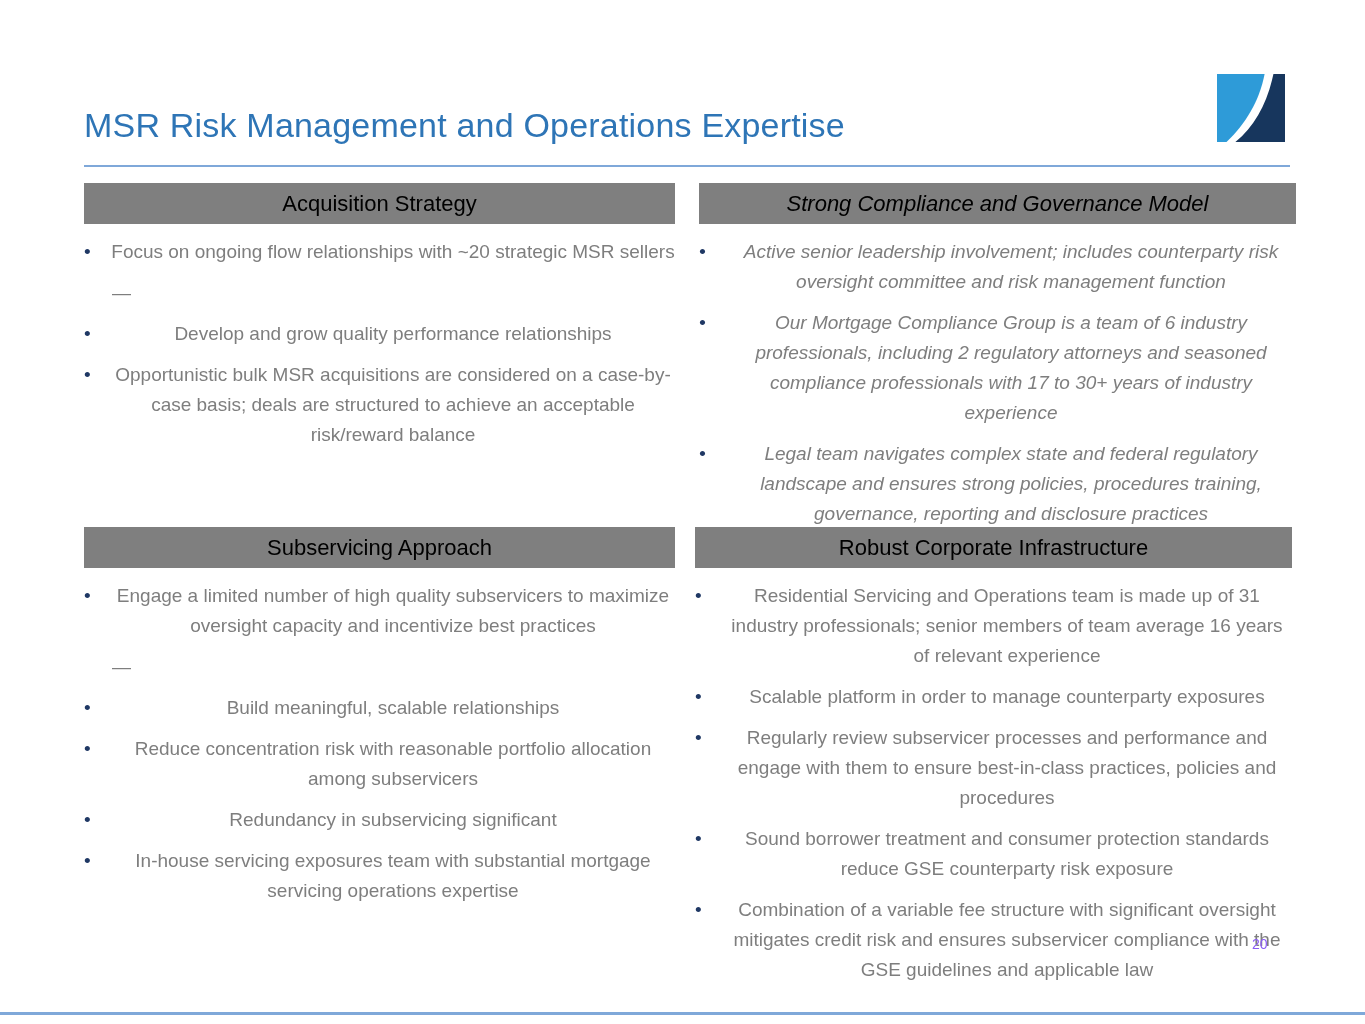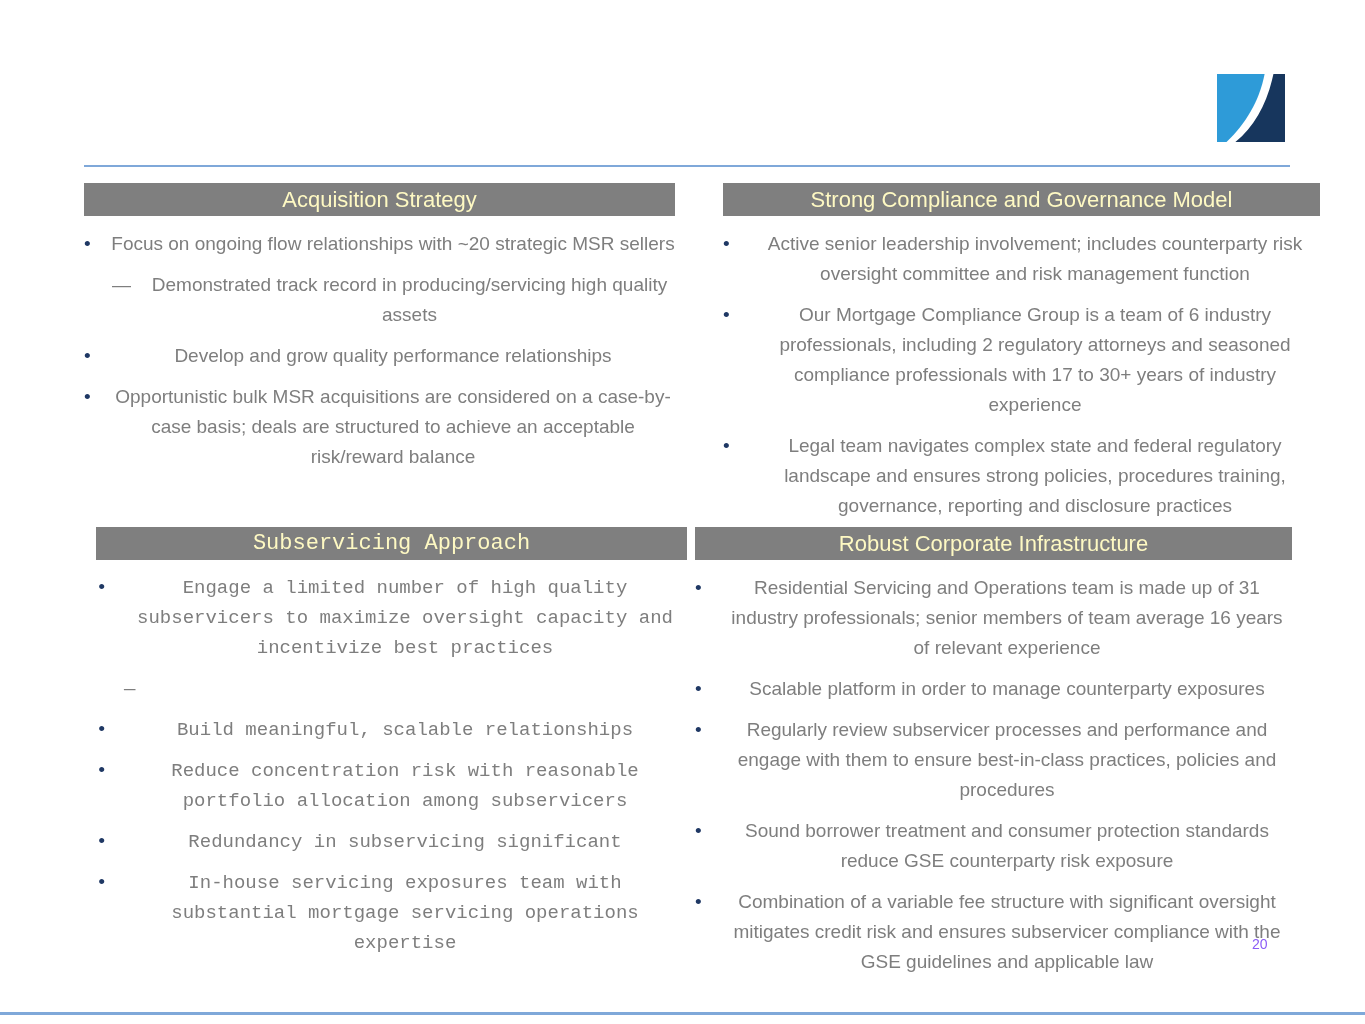--- a/index.html
+++ b/index.html
@@ -17,25 +17,25 @@
     background:#7FA8D9;
   }
   .bottom-rule {
     position:absolute; left:0; top:1012px; width:1365px; height:3px;
     background:#7FA8D9;
   }
   .logo { position:absolute; left:1217px; top:70px; width:68px; height:76px; }
   .logo svg { display:block; width:100%; height:100%; }
   .section { position:absolute; }
   .sec-tl { left:84px;  top:183px; width:591px; }
-  .sec-tr { left:723px; top:183px; width:597px; }
-  .sec-bl { left:96px;  top:527px; width:591px;font-family:Liberation Mono, monospace; }
+  .sec-tr { left:699px; top:183px; width:597px;font-style:italic; }
+  .sec-bl { left:84px;  top:527px; width:591px; }
   .sec-br { left:695px; top:527px; width:597px; }
   .sec-header {
-    height:33px; background:#7F7F7F; color:#fef9c3;
+    height:41px; background:#7F7F7F; color:#000000;
     display:flex; align-items:center; justify-content:center;
     font-size:22px; font-weight:400;
   }
   .sec-body { padding-top:13px; }
   .bullet-row {
     display:flex; margin-bottom:11px;
     color:#7E7E7E; font-size:19px; line-height:30px;
   }
   .bullet-row .marker { flex:none; width:27px; color:#1F3864; }
   .bullet-row .btext { flex:1;text-align:center; }
@@ -44,40 +44,40 @@
   .page-number {
     position:absolute; left:1252px; top:936px; width:40px;
     font-size:14px; color:#8b5cf6; text-align:left;
   }
 </style>
 </head>
 <body>
 
 <div class="slide">
 
+  <div class="slide-title">MSR Risk Management and Operations Expertise</div>
   <div class="title-rule"></div>
 
   <div class="logo">
     <svg viewBox="0 0 100 100" xmlns="http://www.w3.org/2000/svg" aria-hidden="true">
       <rect x="0" y="0" width="100" height="100" fill="#ffffff"></rect>
       <path d="M0,0 L70,0 C63,38 42,74 14,100 L0,100 Z" fill="#2E9BD8"></path>
       <path d="M83,0 L100,0 L100,100 L27,100 C56,76 74,42 83,0 Z" fill="#17365D"></path>
     </svg>
   </div>
 
   <div class="section sec-tl">
     <div class="sec-header">Acquisition Strategy</div>
     <div class="sec-body">
         <div class="bullet-row">
           <span class="marker">•</span>
           <span class="btext">Focus on ongoing flow relationships with ~20 strategic MSR sellers</span>
         </div>
         <div class="bullet-row l2">
           <span class="marker">—</span>
-          <span class="btext">Demonstrated track record in producing/servicing high quality assets</span>
         </div>
         <div class="bullet-row">
           <span class="marker">•</span>
           <span class="btext">Develop and grow quality performance relationships</span>
         </div>
         <div class="bullet-row">
           <span class="marker">•</span>
           <span class="btext">Opportunistic bulk MSR acquisitions are considered on a case-by-case basis; deals are structured to achieve an acceptable risk/reward balance</span>
         </div>
       </div>

